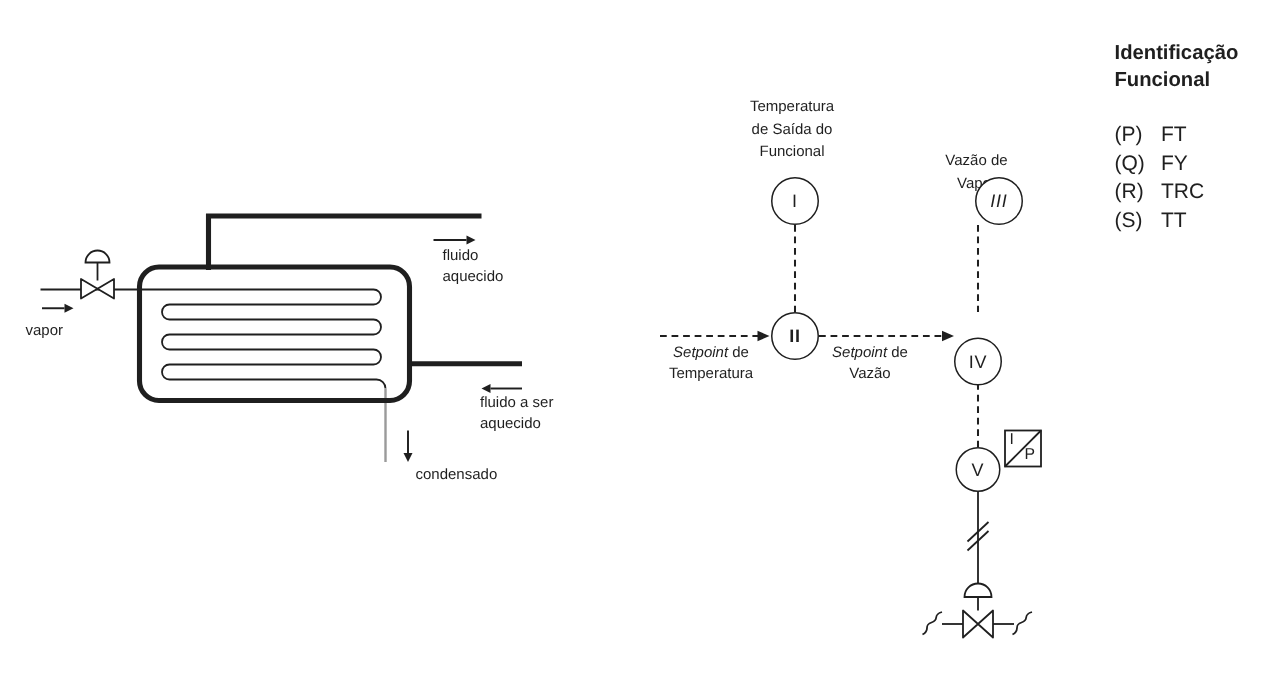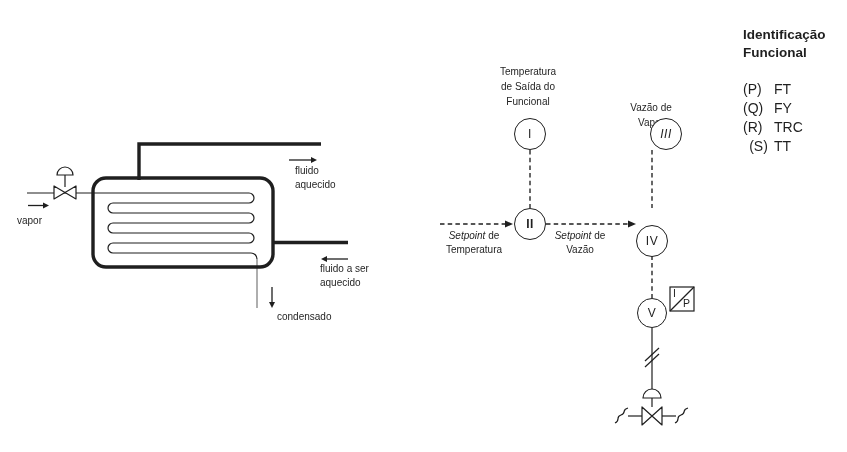--- a/index.html
+++ b/index.html
@@ -158,17 +158,17 @@
 
   <div class="legrow" style="top:82px;">
     <span class="k">(P)</span><span>FT</span>
   </div>
   <div class="legrow" style="top:101px;">
     <span class="k">(Q)</span><span>FY</span>
   </div>
   <div class="legrow" style="top:120px;">
     <span class="k">(R)</span><span>TRC</span>
   </div>
-  <div class="legrow" style="top:139px;text-align:center;">
+  <div class="legrow" style="top:139px;">
     <span class="k">(S)</span><span>TT</span>
   </div>
 
 </div>
 
 </body></html>

